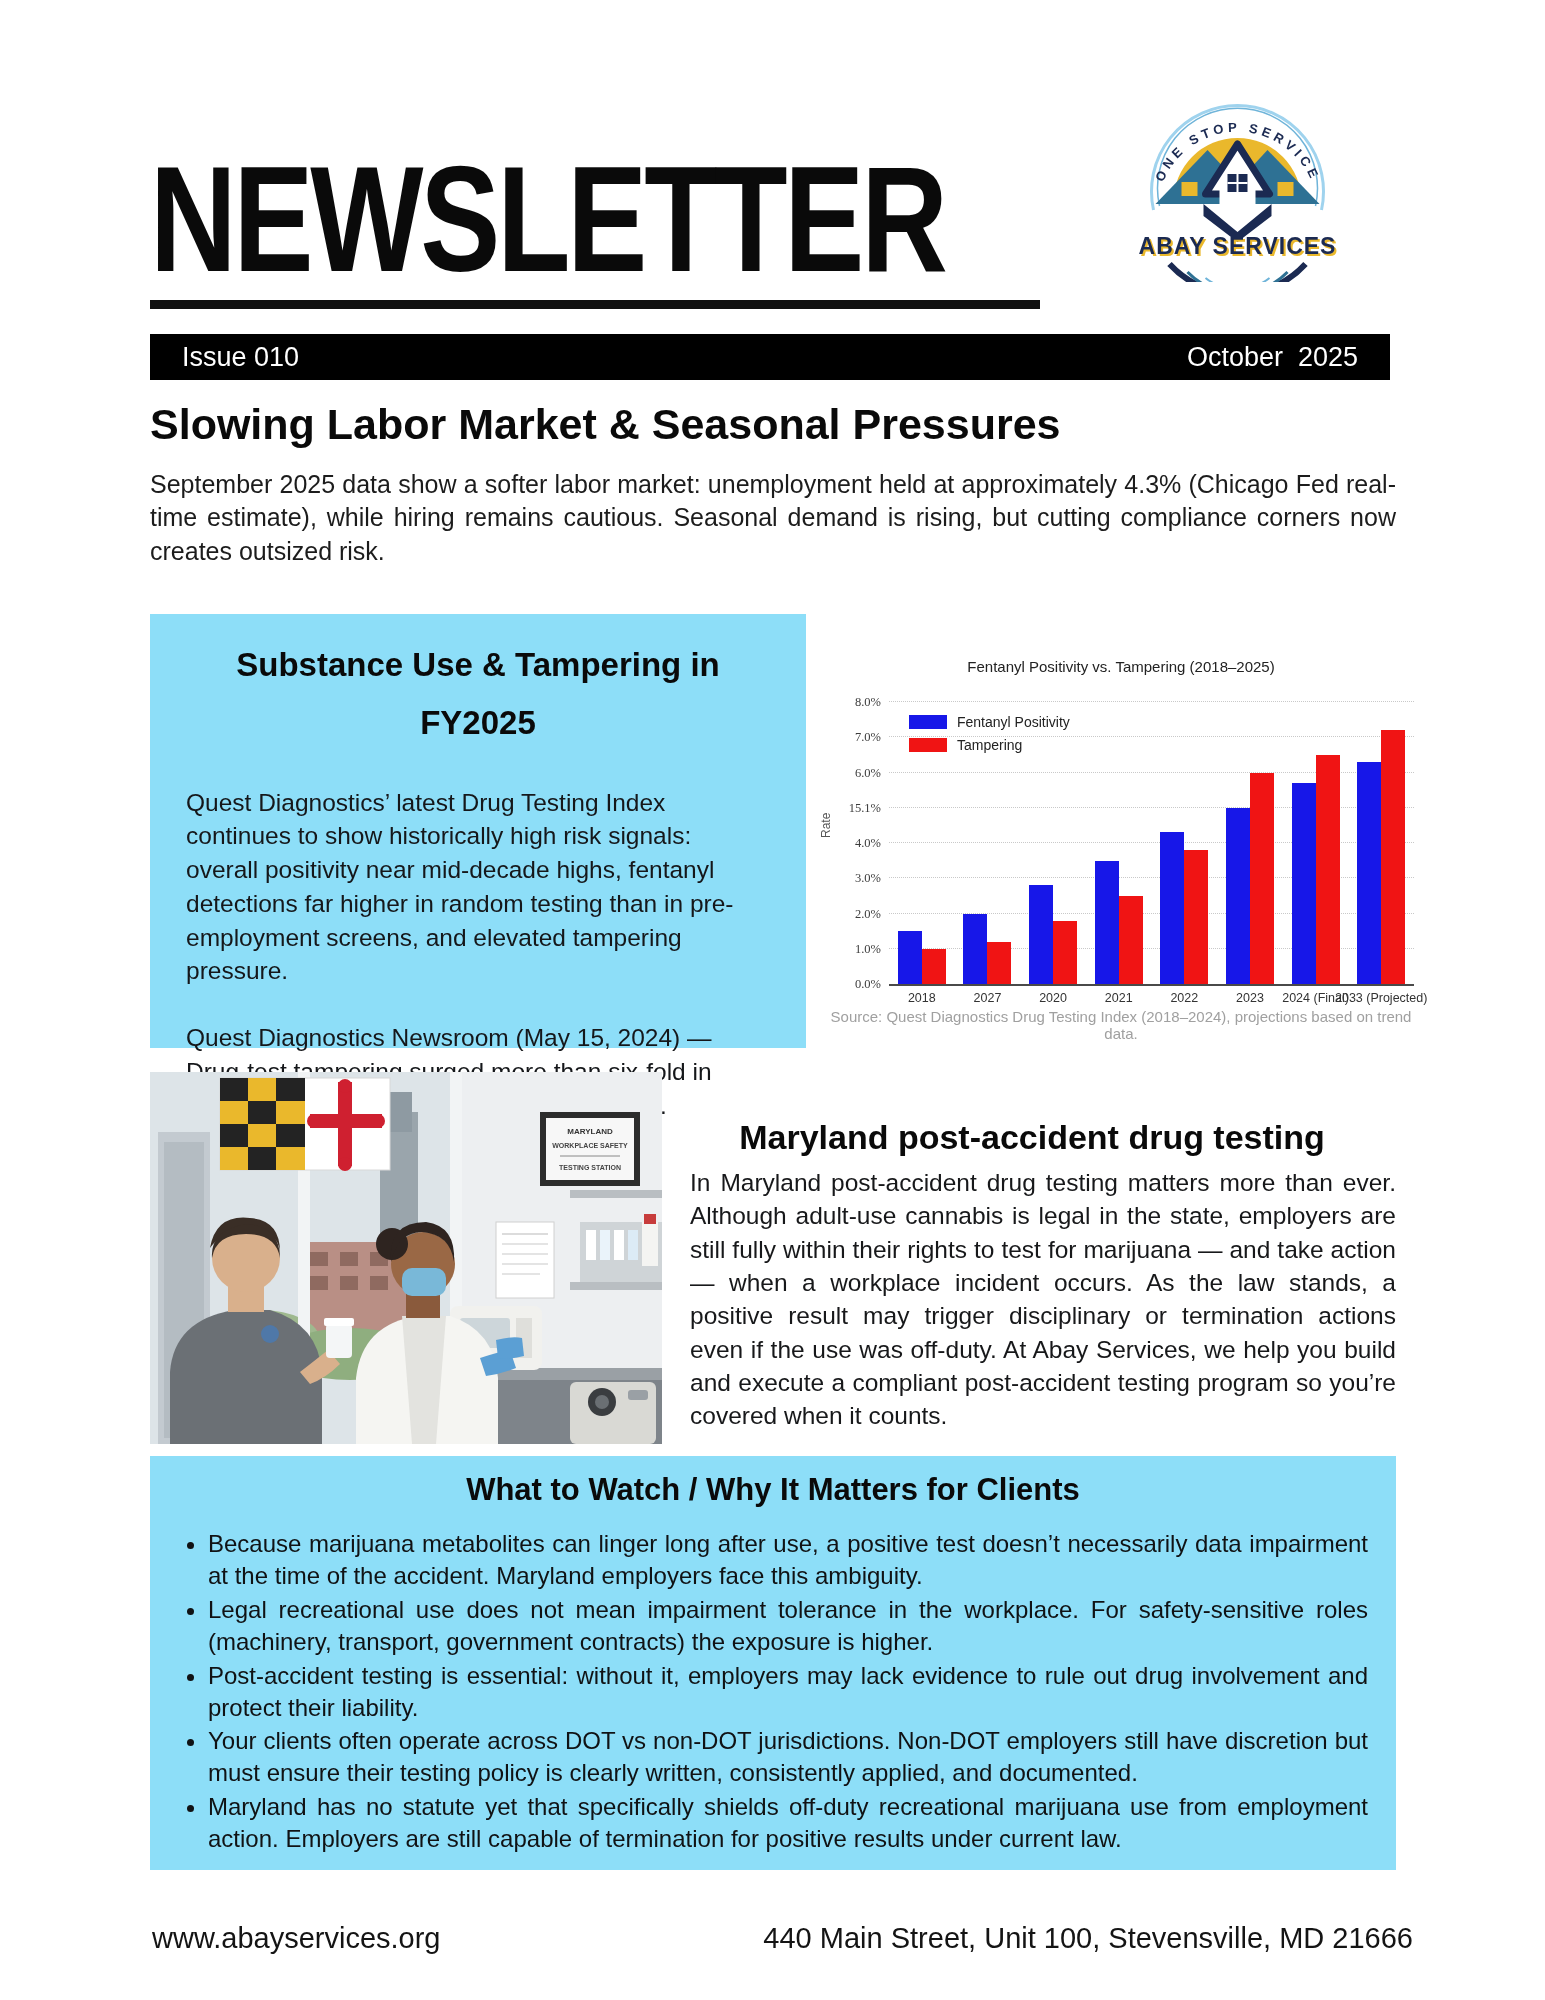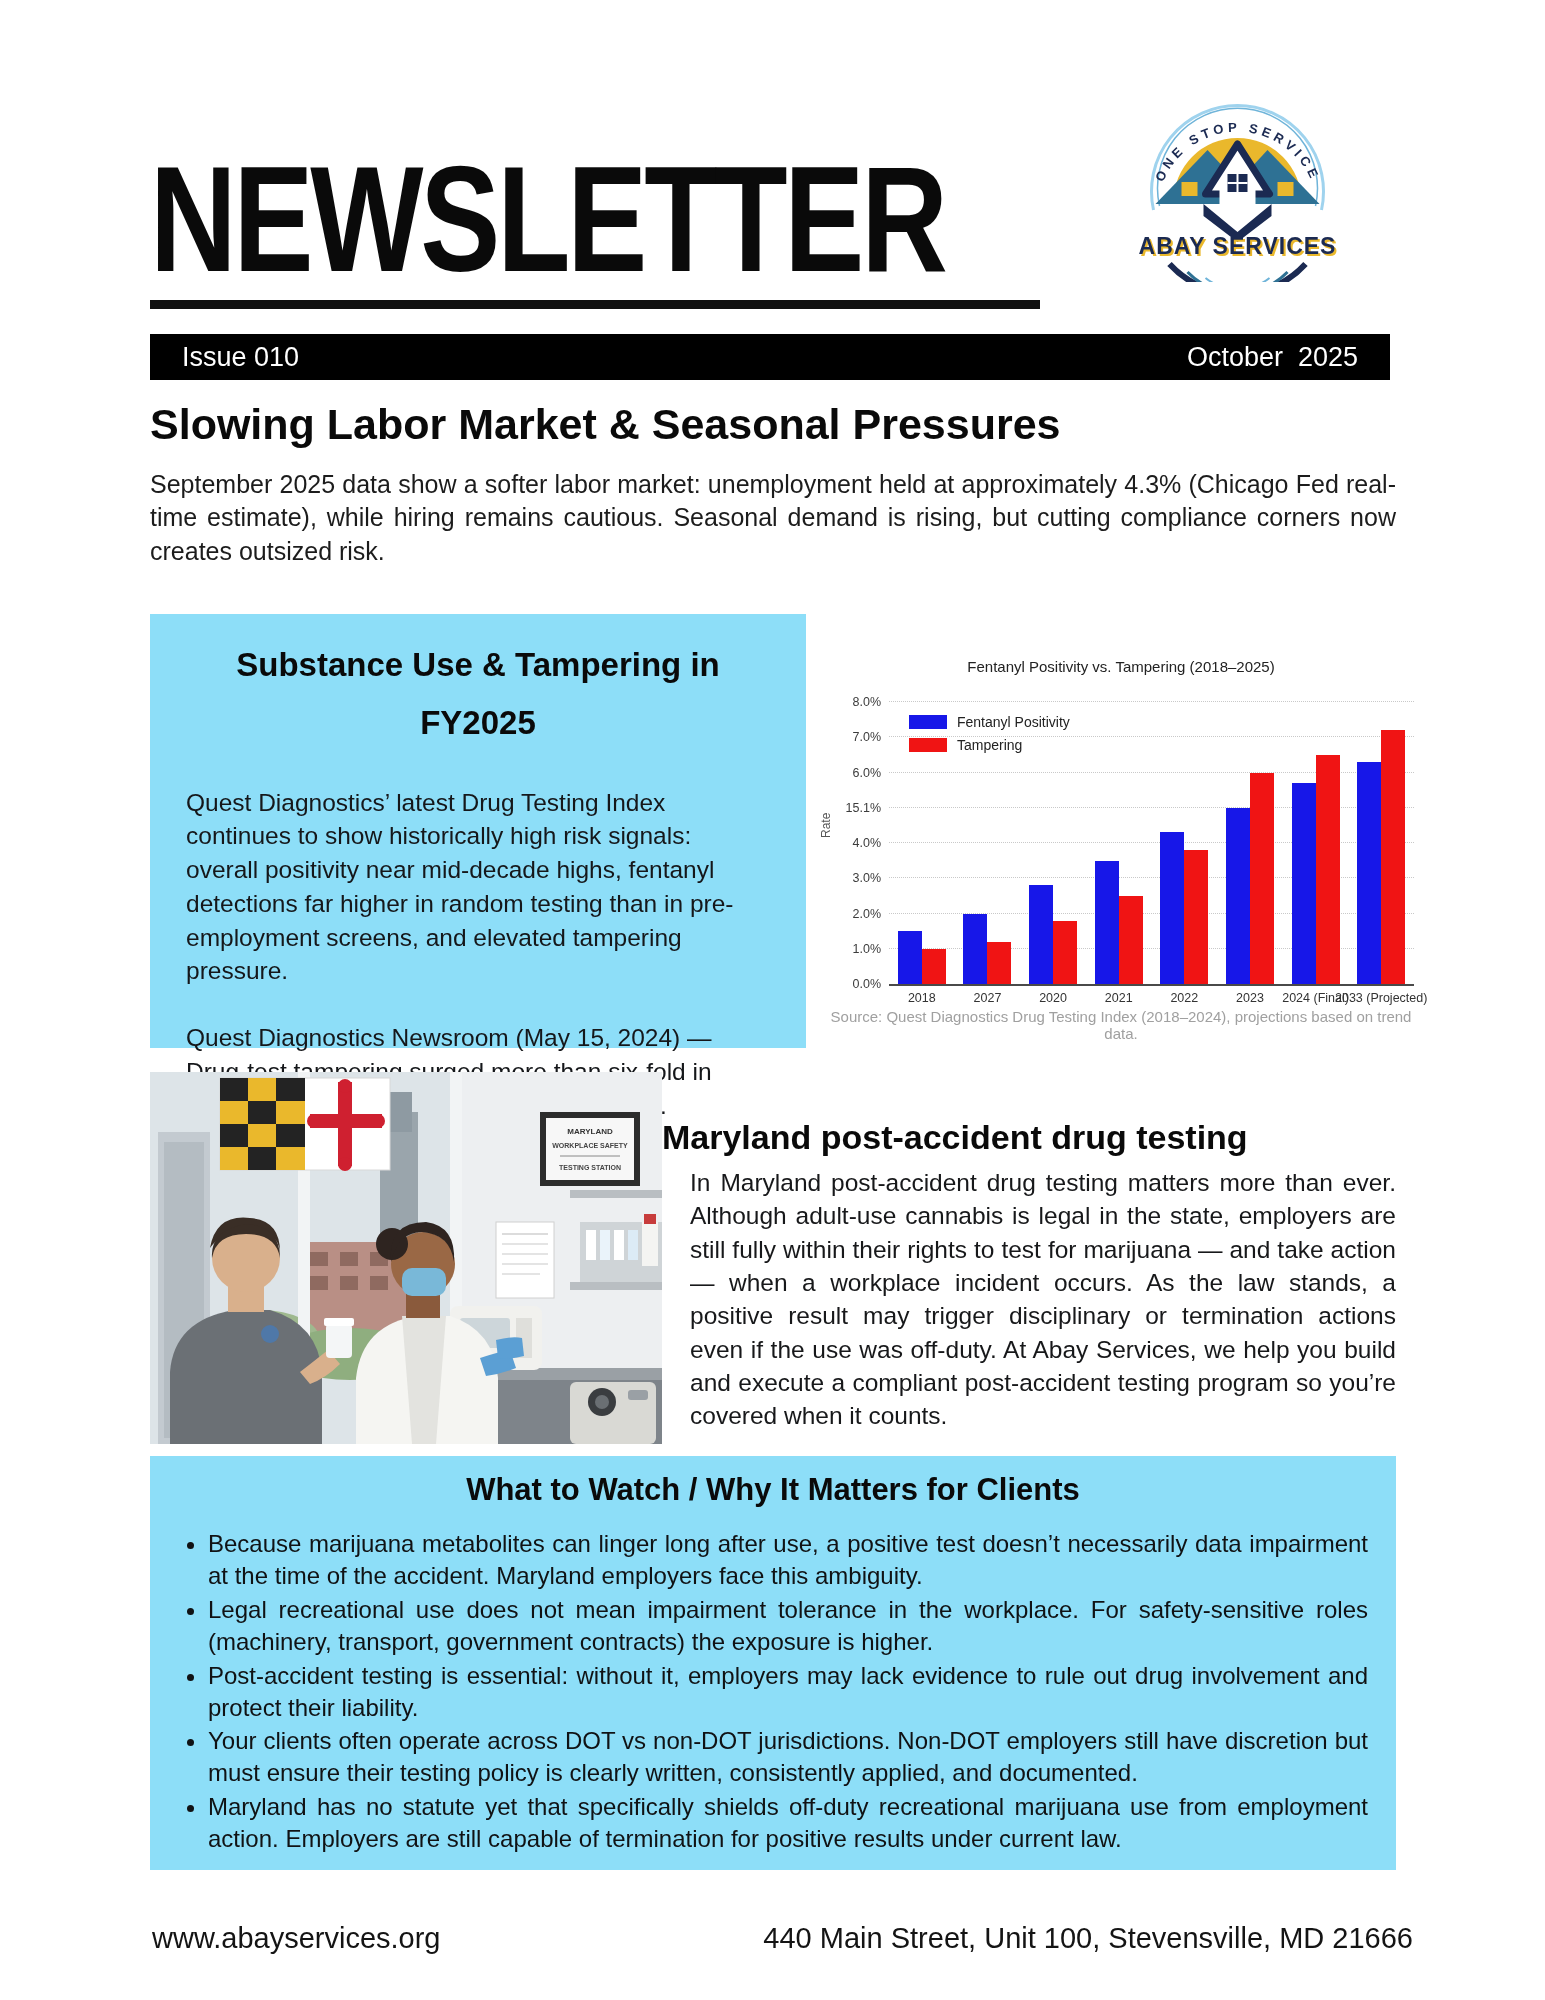--- a/index.html
+++ b/index.html
@@ -28,33 +28,33 @@
                  box-sizing:border-box;padding:22px 36px;}
   .substance-title{font-size:33px;font-weight:800;text-align:center;line-height:1.75;color:#0a0a0a;}
   .substance-para{font-size:24.5px;line-height:1.38;color:#15171a;margin-top:34px;}
   .substance-para + .substance-para{margin-top:33px;}
 
   
   .chart{position:absolute;left:815px;top:648px;width:612px;height:400px;background:#fff;}
   .chart-title{position:absolute;left:0;top:10px;width:100%;text-align:center;font-size:15px;color:#222;}
   .plot{position:absolute;left:74px;top:54px;width:525px;height:282px;border-bottom:2px solid #4a4a4a;}
   .gridline{position:absolute;left:0;width:100%;height:0;border-top:1.5px dotted #c9c9c9;}
-  .ytick{position:absolute;right:100%;transform:translate(-8px,-50%);font-size:12.5px;color:#3c3c3c;white-space:nowrap;}
+  .ytick{position:absolute;right:100%;transform:translate(-8px,-50%);font-size:12.5px;color:#3c3c3c;white-space:nowrap;font-family:Liberation Serif, serif;}
   .ylabel{position:absolute;left:4px;top:190px;font-size:12px;color:#555;transform:rotate(-90deg);transform-origin:left top;}
   .bar{position:absolute;bottom:0;}
   .xlabel{position:absolute;top:100%;margin-top:7px;font-size:12.5px;color:#333;text-align:center;
           white-space:nowrap;transform:translateX(-50%);}
   .legend{position:absolute;left:20px;top:12px;display:flex;flex-direction:column;gap:7px;}
   .legend-row{display:flex;align-items:center;gap:10px;font-size:14px;color:#222;}
   .legend-swatch{width:38px;height:14px;display:inline-block;}
   .chart-source{position:absolute;left:0;bottom:6px;width:100%;text-align:center;font-size:15px;color:#a0a0a0;}
 
   
   .photo{position:absolute;left:150px;top:1072px;width:512px;height:372px;overflow:hidden;}
-  .md-title{position:absolute;left:662px;top:1118px;width:740px;
+  .md-title{position:absolute;left:662px;top:1118px;width:740px;text-align:center;
             font-size:34px;font-weight:800;color:#0a0a0a;}
   .md-body{position:absolute;left:690px;top:1166px;width:706px;font-size:24.5px;line-height:1.36;
            text-align:justify;color:#17181a;}
 
   
   .watch-box{position:absolute;left:150px;top:1456px;width:1246px;height:414px;background:#8DDEF8;
              box-sizing:border-box;padding:16px 28px;}
   .watch-title{font-size:31px;font-weight:800;text-align:center;color:#0a0a0a;}
   .watch-list{margin:20px 0 0 0;padding:0 0 0 30px;list-style:disc outside;}
   .watch-list li{font-size:24px;line-height:1.33;text-align:justify;color:#101214;margin-bottom:2px;}

